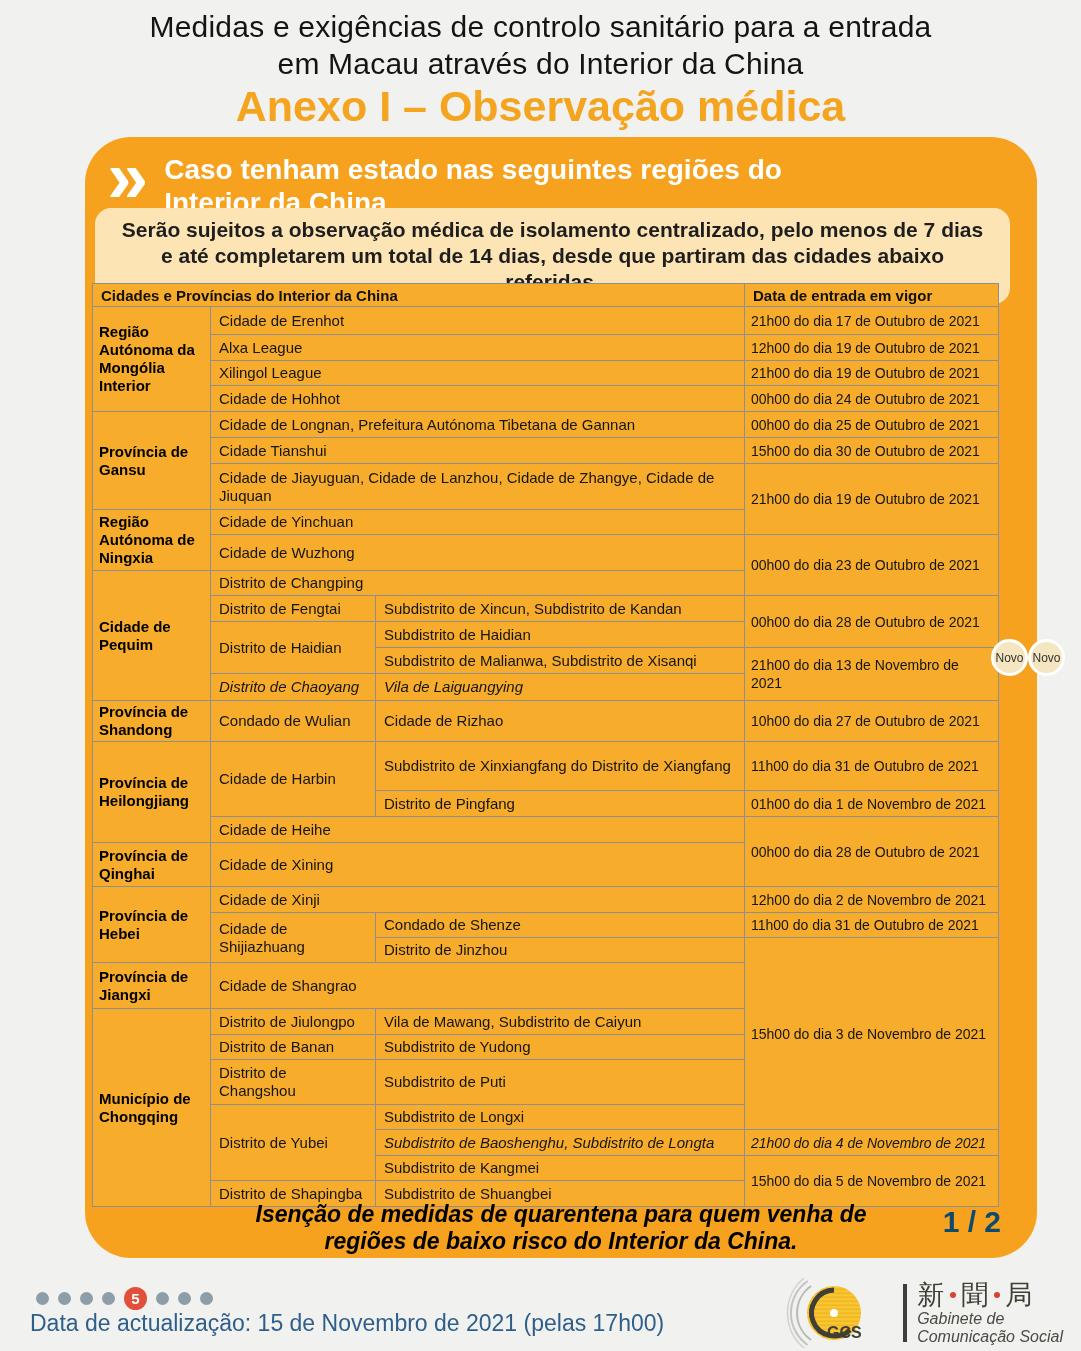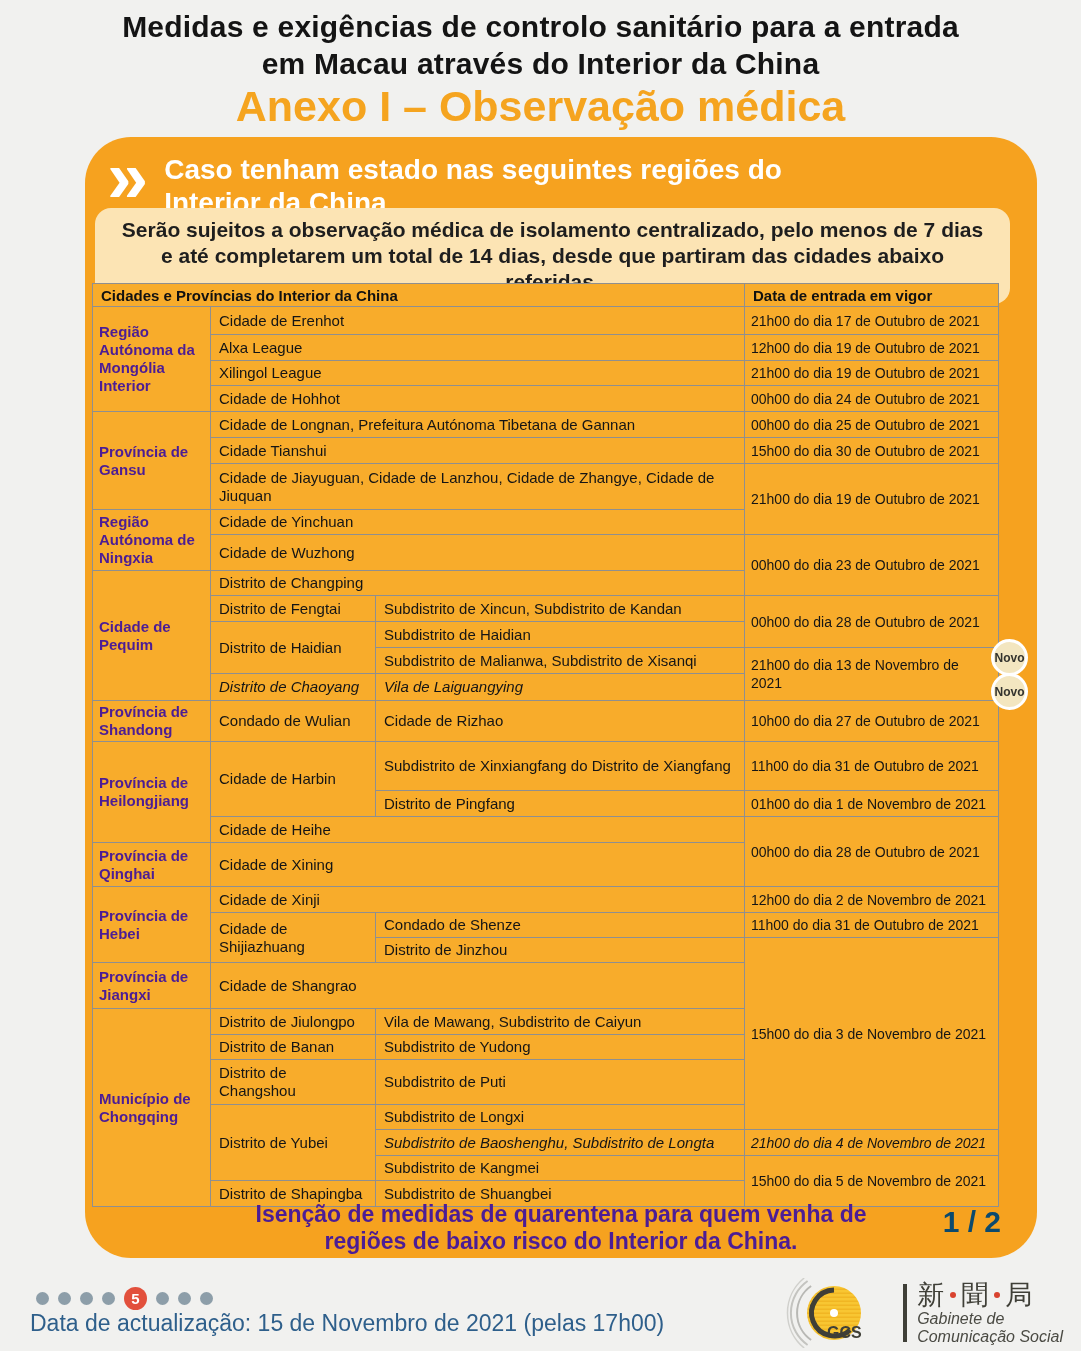--- a/index.html
+++ b/index.html
@@ -1,49 +1,49 @@
 <!DOCTYPE html>
 <html><head>
 <meta charset="utf-8">
 <style>
   * { margin:0; padding:0; box-sizing:border-box; }
   body { background:#E8E8E6; font-family:"Liberation Sans", sans-serif; }
   .page { position:relative; width:1081px; height:1351px; background:#F1F1EF; overflow:hidden; margin:0 auto; }
 
   
   .titles { position:absolute; top:8px; left:0; width:100%; text-align:center; }
-  .title-line { font-size:30px; font-weight:bold; color:#141414; line-height:37px; letter-spacing:0.2px; }
+  .title-line { font-size:30px; font-weight:normal; color:#141414; line-height:37px; letter-spacing:0.2px; }
   .subtitle { font-size:43px; font-weight:bold; color:#F5A41F; line-height:46px; margin-top:1px; }
 
   
   .card { position:absolute; left:85px; top:137px; width:952px; height:1121px; background:#F6A21F; border-radius:46px; }
   .card-heading { position:absolute; top:6px; left:22px; display:flex; align-items:flex-start; }
   .chevron { color:#FFFFFF; font-size:74px; font-weight:bold; line-height:64px; margin-top:2px; }
   .heading-text { color:#FFFFFF; font-weight:bold; font-size:28px; line-height:33px; margin:10px 0 0 16px; }
   .notice { position:absolute; top:71px; left:10px; width:915px; background:#FCE4B4; border-radius:16px; padding:9px 20px; text-align:center; font-weight:bold; font-size:21px; line-height:26px; color:#1E1E1E; }
 
   
   .regions-table { position:absolute; top:146px; left:7px; width:906px; border-collapse:collapse; table-layout:fixed; }
   .regions-table col.c1 { width:118px; }
   .regions-table col.c2 { width:165px; }
   .regions-table col.c3 { width:369px; }
   .regions-table col.c4 { width:254px; }
   .regions-table th, .regions-table td { border:1px solid #8F8F8F; background:#F8AC2B; padding:2px 8px; vertical-align:middle; }
   .regions-table th { font-size:15px; font-weight:bold; color:#111; text-align:left; height:23px; }
   .regions-table td { font-size:15px; color:#151515; line-height:18px; }
-  .regions-table td.region { color:#4c1d95; font-weight:bold; padding-left:6px; }
+  .regions-table td.region { color:#000000; font-weight:bold; padding-left:6px; }
   .regions-table td.date { font-size:14px; padding:2px 6px; }
 
   
   .card-bottom { position:absolute; top:1064px; left:0; width:100%; }
-  .exemption { margin:0 auto; width:680px; text-align:center; font-weight:bold; font-size:23px; line-height:27px; color:#4c1d95; }
+  .exemption { margin:0 auto; width:680px; text-align:center; font-weight:bold; font-size:23px; line-height:27px; color:#000000;font-style:italic; }
   .page-indicator { position:absolute; top:4px; right:36px; color:#0c4a6e; font-weight:bold; font-size:30px; }
 
   
-  .novo-stack { position:absolute; left:991px; top:639px; display:flex; flex-direction:column;font-weight:bold; }
+  .novo-stack { position:absolute; left:991px; top:639px; display:flex; flex-direction:row; }
   .novo { width:37px; height:37px; border-radius:50%; background:#F3E6C0; border:3px solid #FFFFFF; color:#33332E; font-size:12px; display:flex; align-items:center; justify-content:center; margin-bottom:-3px; }
 
   
   .dots { position:absolute; left:36px; top:1287px; display:flex; align-items:center; }
   .dot { width:13px; height:13px; border-radius:50%; background:#8D9EA9; margin-right:9px; }
   .dot.active { width:23px; height:23px; background:#E2503C; color:#FFF; font-weight:bold; font-size:15px; display:flex; align-items:center; justify-content:center; }
   .update { position:absolute; left:30px; top:1310px; font-size:23px; color:#2E5F8B; }
 
   .logo { position:absolute; right:18px; top:1278px; display:flex; align-items:center; }
   .logo-bar { width:4px; height:58px; background:#3F3F37; margin:0 10px 0 4px; }

